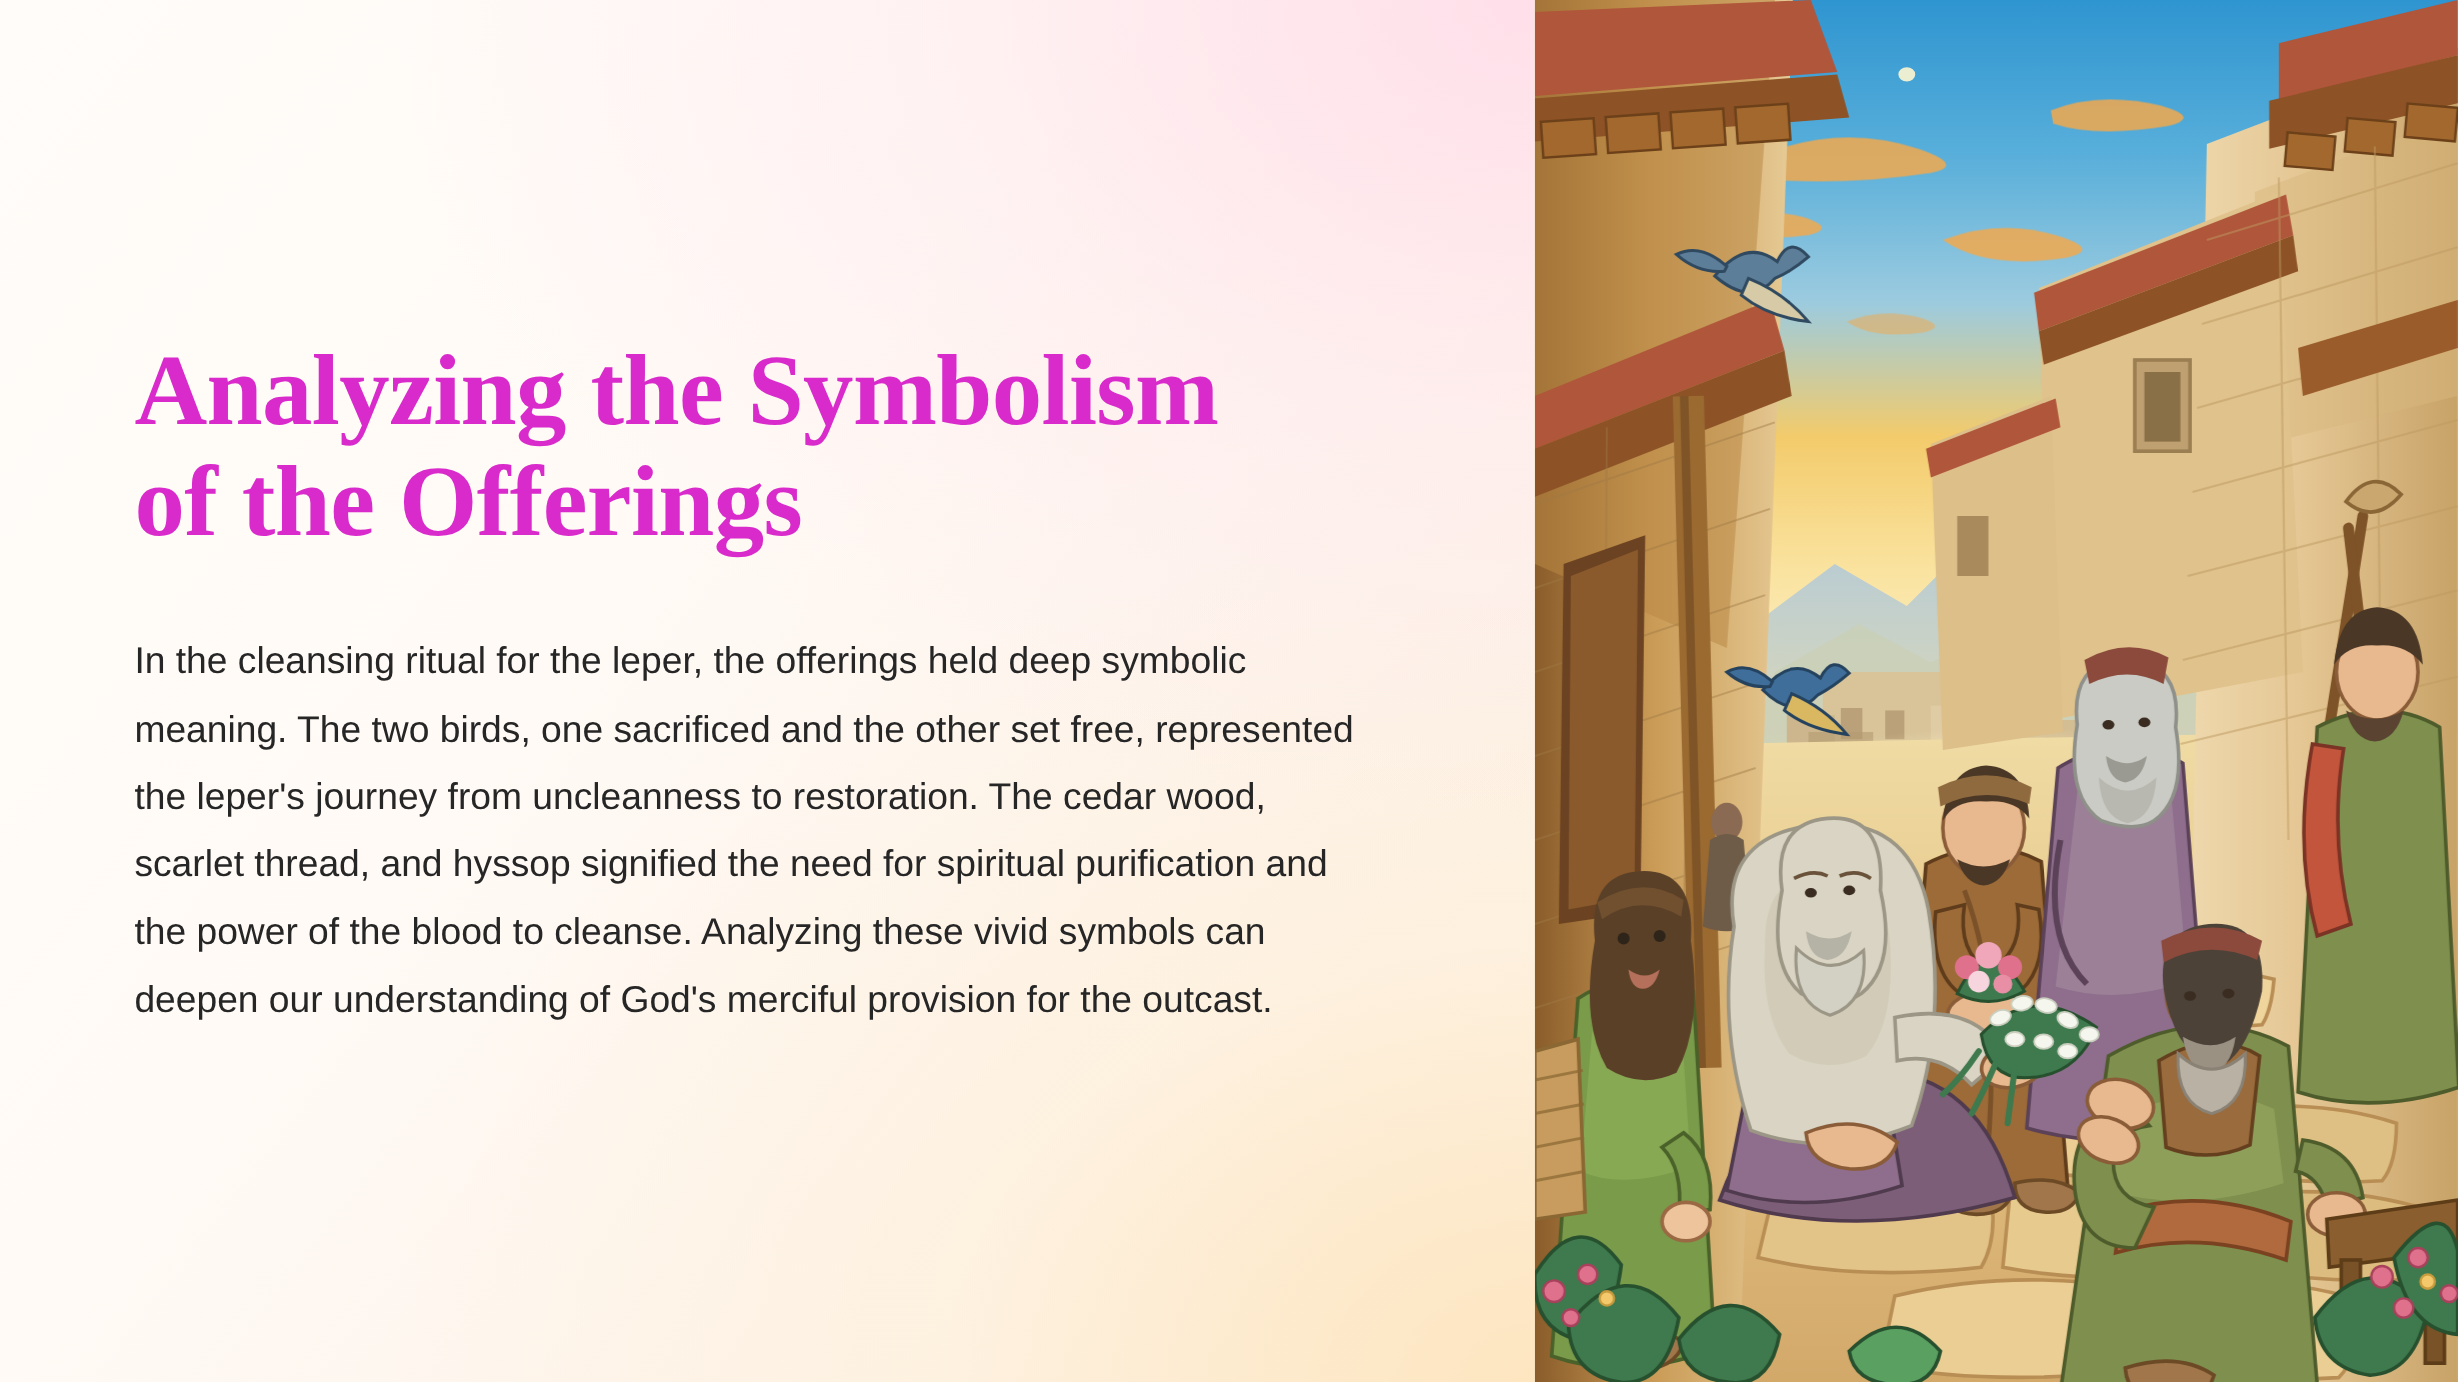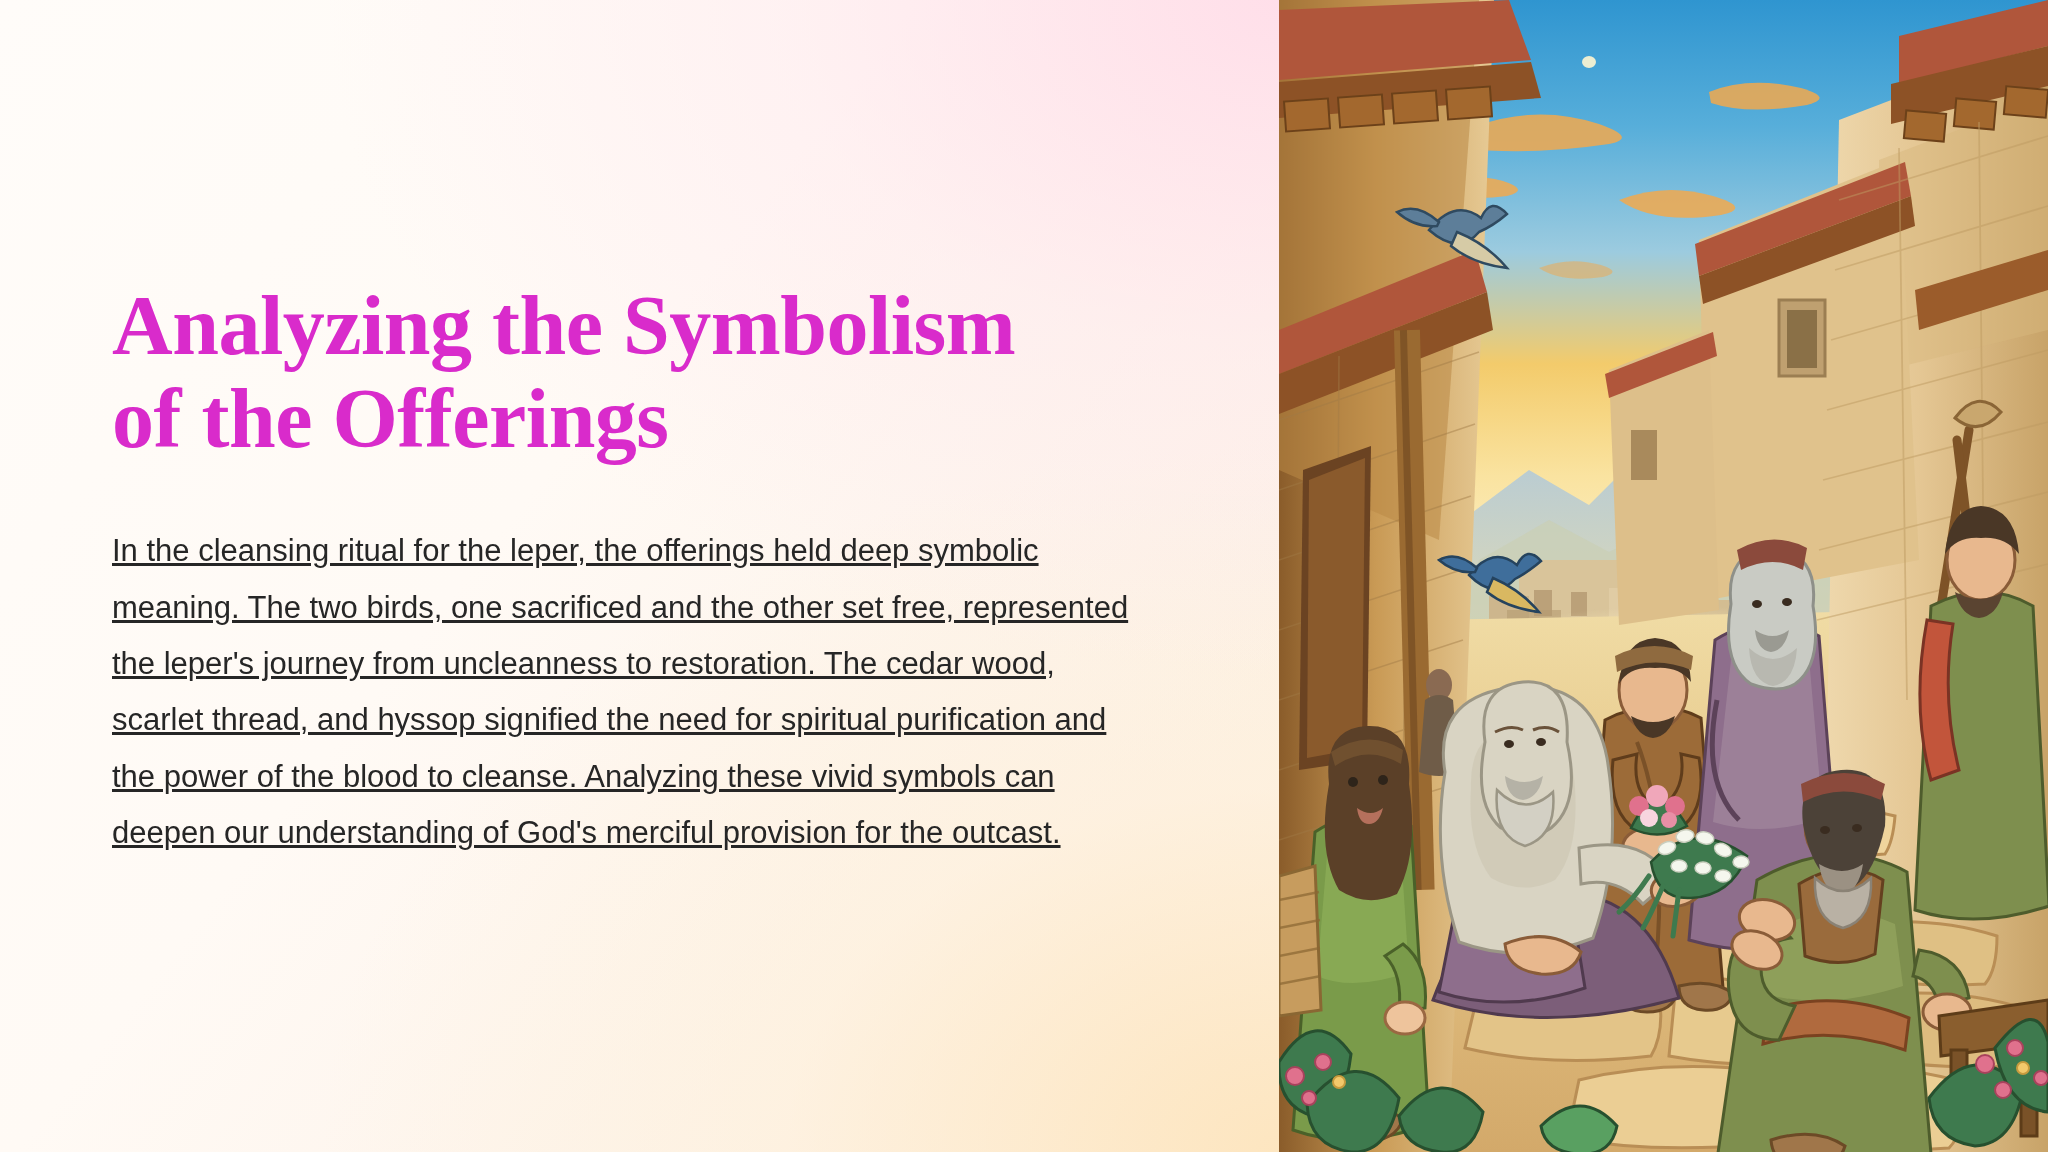--- a/index.html
+++ b/index.html
@@ -56,21 +56,20 @@
   }
 
   #slide-body {
     font-family: "Liberation Sans", "DejaVu Sans", sans-serif;
     font-size: 31px;
     line-height: 1.82;
     color: #262626;
     margin: 0;
     max-width: 1045px;
     font-weight: 400;
-    text-decoration: underline;
   }
 
   
   #illustration-panel {
     position: relative;
     width: 769px;
     height: 1152px;
     flex: 0 0 769px;
     overflow: hidden;
     background: #E8C98E;

